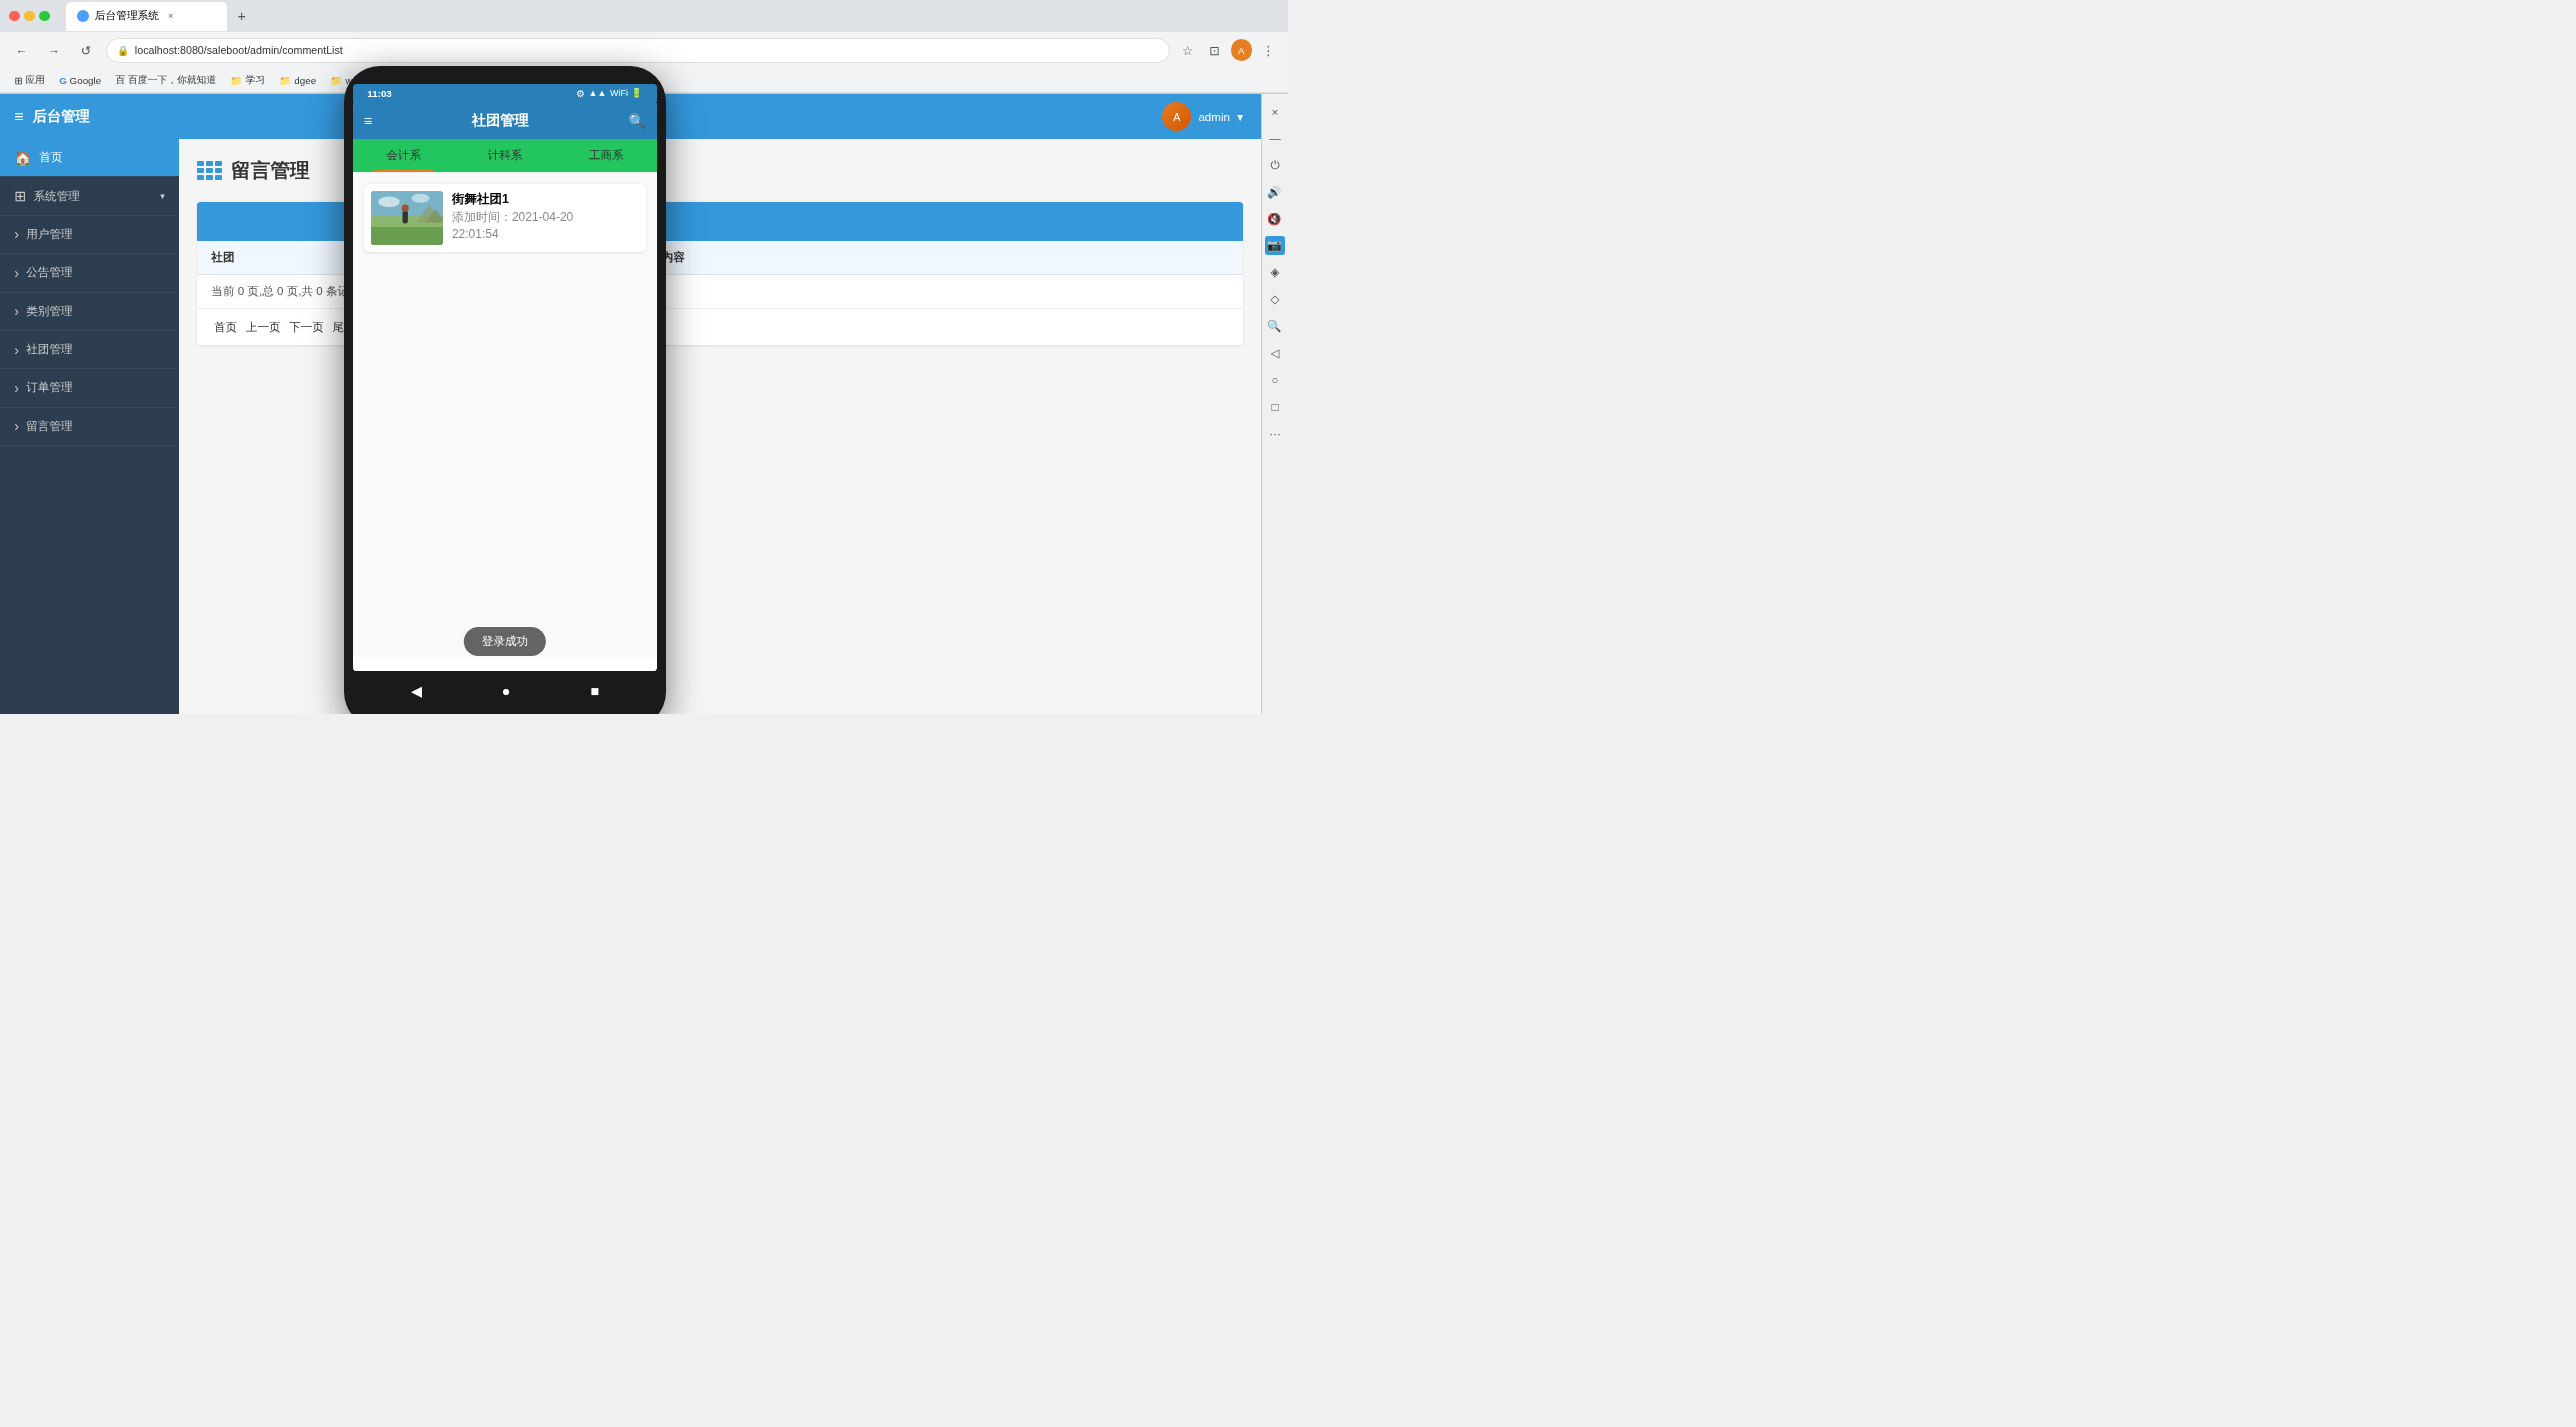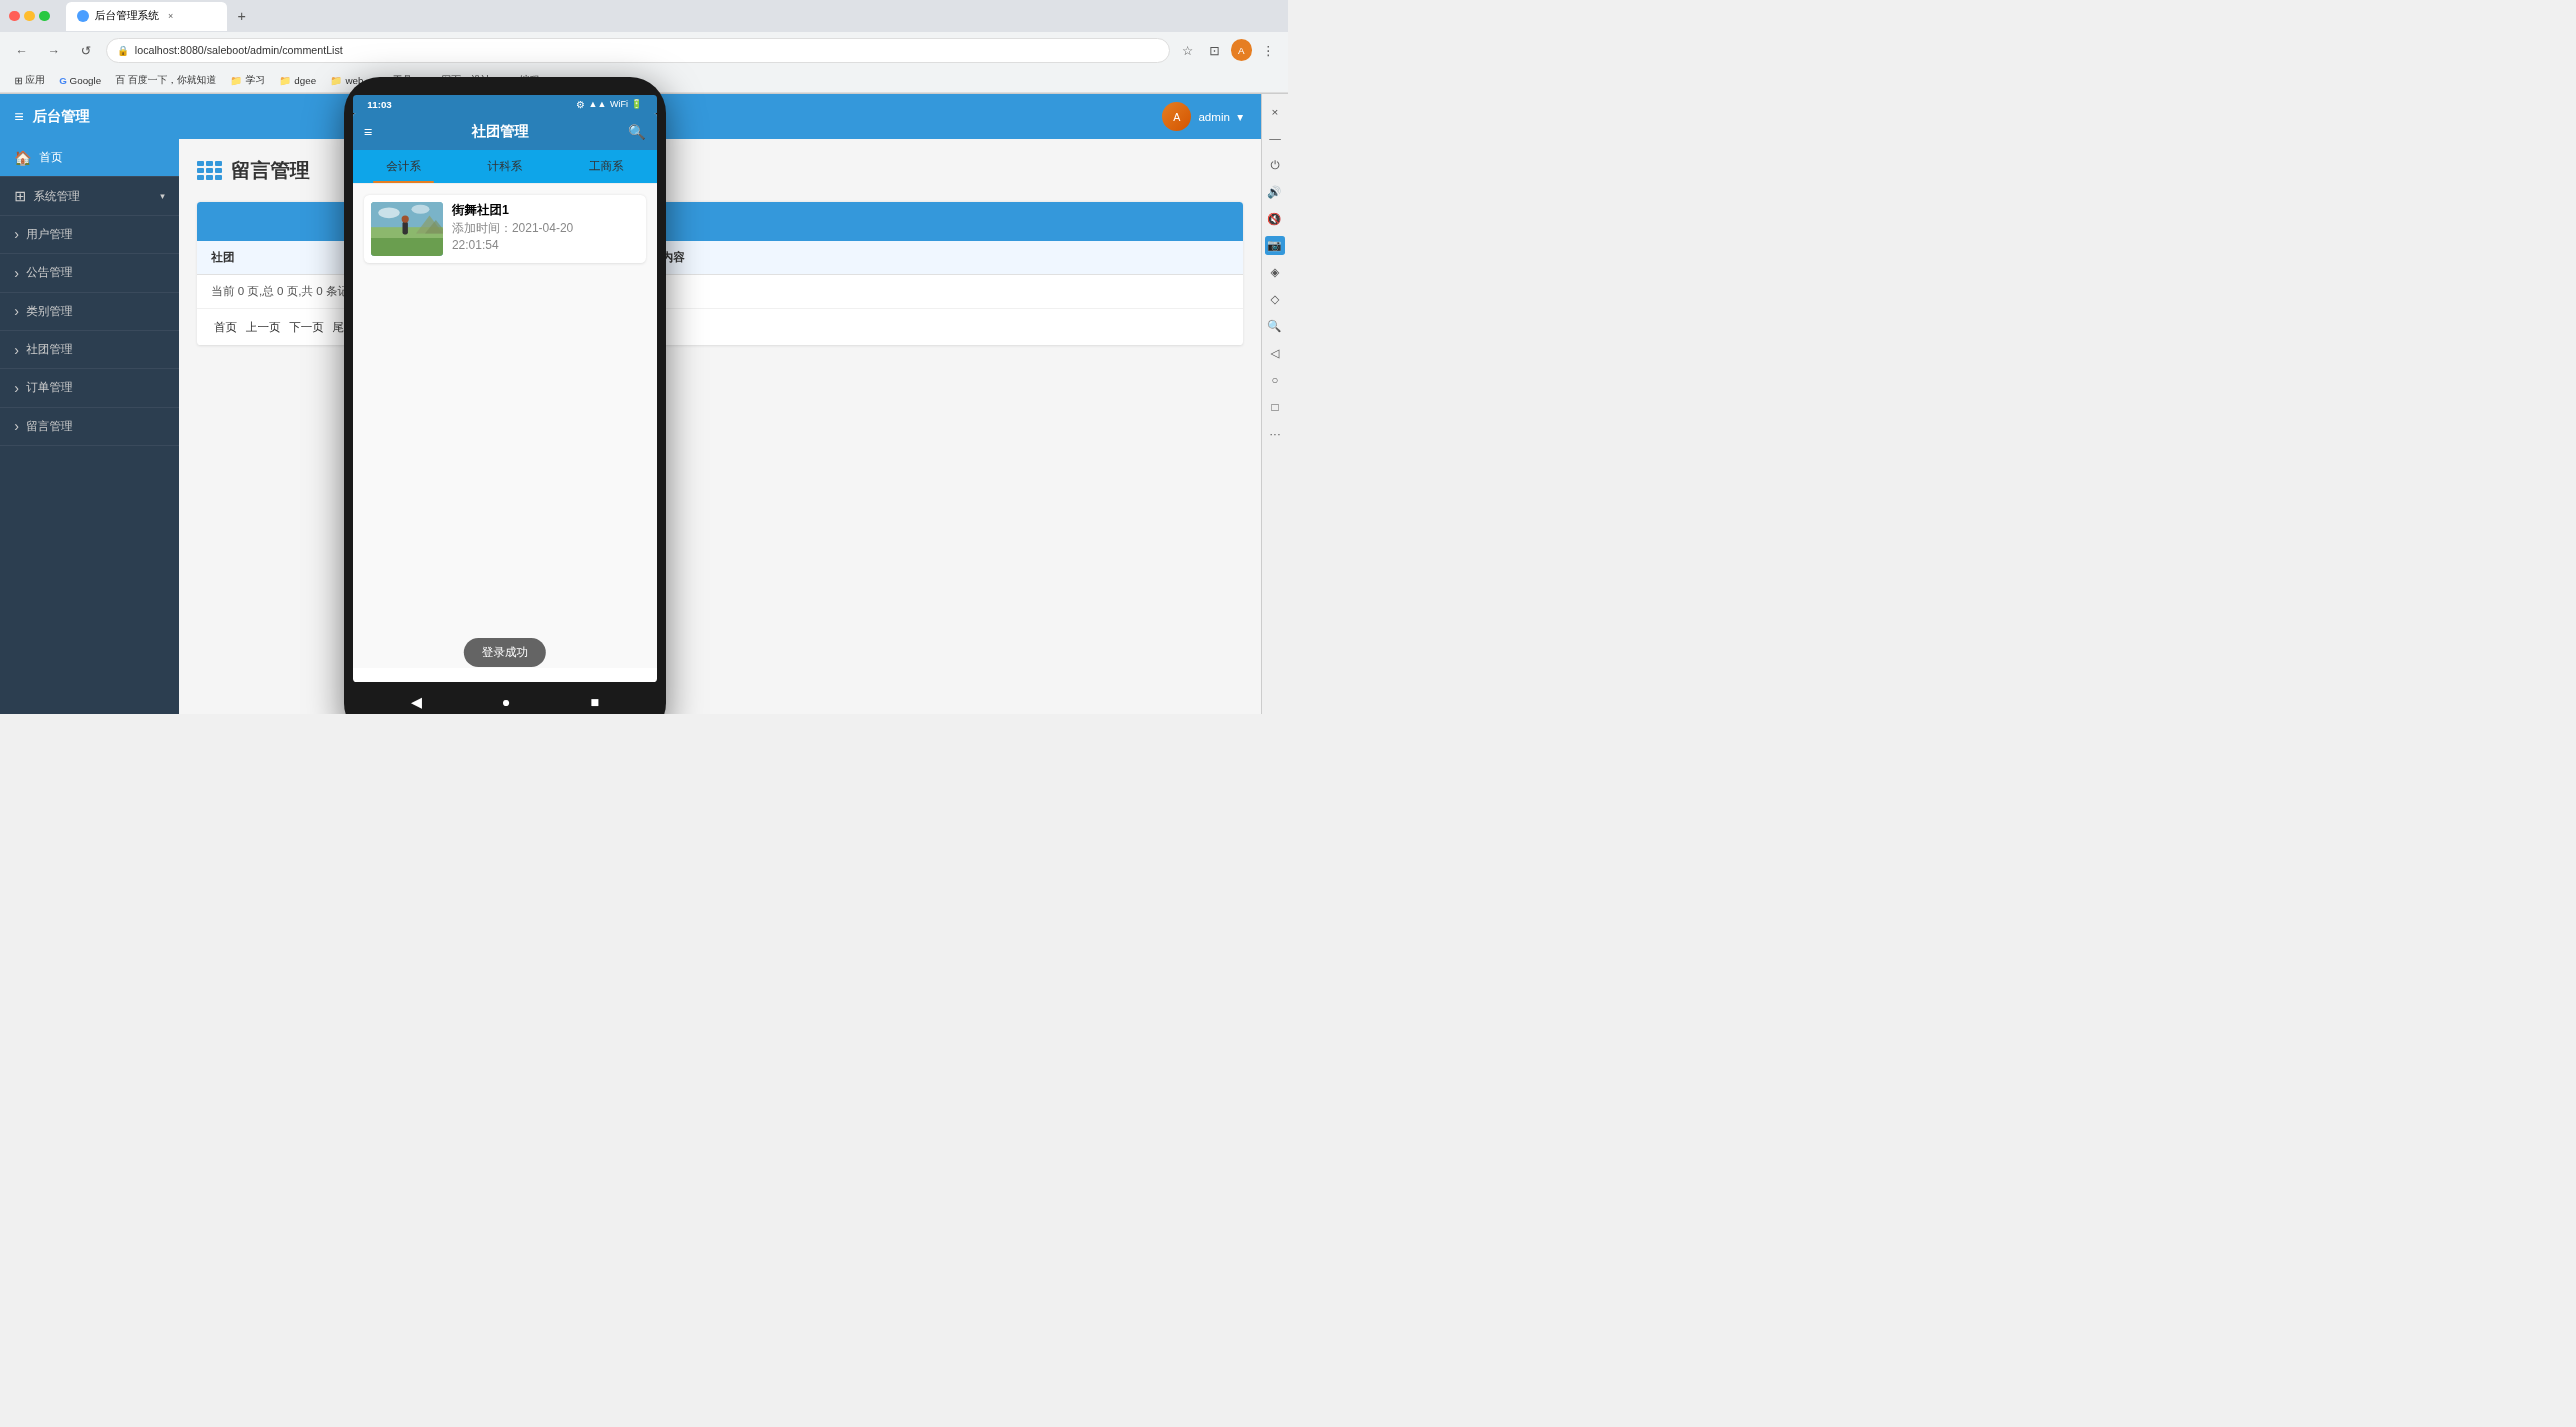--- a/index.html
+++ b/index.html
@@ -60,28 +60,28 @@
     .search-btn { background: #3498db; color: white; border: none; padding: 0 14.3px; height: 30px; border-radius: 3.6px; cursor: pointer; font-size: 11.6px; }
     .table-container { background: white; border-radius: 3.6px; overflow: hidden; box-shadow: 0 0.9px 2.7px rgba(0,0,0,0.1); }
     .table-header { background: #3498db; height: 39px; display: flex; align-items: center; padding: 0 14.3px; }
     .table { width: 100%; border-collapse: collapse; }
     .table th { background: #f0f7ff; padding: 9px 14.3px; text-align: left; font-size: 11.6px; color: #333; border-bottom: 0.9px solid #e0e0e0; }
     .table td { padding: 9px 14.3px; font-size: 11.6px; color: #555; border-bottom: 0.9px solid #f0f0f0; }
     .pagination { padding: 10.7px 14.3px; font-size: 11.6px; color: #555; }
     .pagination a { color: #333; text-decoration: none; margin: 0 2.7px; }
 
     
-    .phone-overlay { position: absolute; top: 77px; left: 344px; width: 322px; height: 662px; z-index: 100; }
+    .phone-overlay { position: absolute; top: 66px; left: 344px; width: 322px; height: 662px; z-index: 100; }
     .phone-body { width: 100%; height: 100%; background: #1a1a1a; border-radius: 36px; padding: 18px 9px; box-shadow: 0 9px 36px rgba(0,0,0,0.5); display: flex; flex-direction: column; }
     .phone-screen { flex: 1; background: white; border-radius: 3.6px; overflow: hidden; display: flex; flex-direction: column; }
     .phone-top-nav { background: #2980b9; padding: 9px 10.7px; display: flex; align-items: center; gap: 7.2px; }
     .phone-menu-icon { color: white; font-size: 14.3px; }
     .phone-nav-title { color: white; font-size: 14.3px; font-weight: bold; flex: 1; text-align: center; }
     .phone-search-icon { color: white; font-size: 14.3px; }
-    .phone-tabs { display: flex; background: #0ea5e9; border-bottom: 0.9px solid #eee; }
+    .phone-tabs { display: flex; background: #22c55e; border-bottom: 0.9px solid #eee; }
     .phone-tab { flex: 1; text-align: center; padding: 9px 0; font-size: 11.6px; color: #333; cursor: pointer; position: relative; }
     .phone-tab.active { color: #333; }
     .phone-tab.active::after { content: ''; position: absolute; bottom: 0; left: 20%; right: 20%; height: 1.8px; background: #e67e22; border-radius: 0.9px; }
     .phone-content { flex: 1; padding: 10.7px; background: #f9f9f9; }
     .club-card { display: flex; align-items: flex-start; gap: 9px; background: white; border-radius: 5.4px; padding: 7.2px; box-shadow: 0 0.9px 2.7px rgba(0,0,0,0.1); }
     .club-thumbnail { width: 72px; height: 54px; background: #4a8; border-radius: 3.6px; overflow: hidden; flex-shrink: 0; position: relative; }
     .club-thumbnail-bg { width: 100%; height: 100%; background: linear-gradient(135deg, #5a9 30%, #7bc 60%, #8de 100%); display: flex; align-items: center; justify-content: center; }
     .club-info { flex: 1; }
     .club-name { font-size: 12.5px; font-weight: bold; color: #000000; margin-bottom: 1px; }
     .club-time { font-size: 12px; color: #888; line-height: 1.4; }

